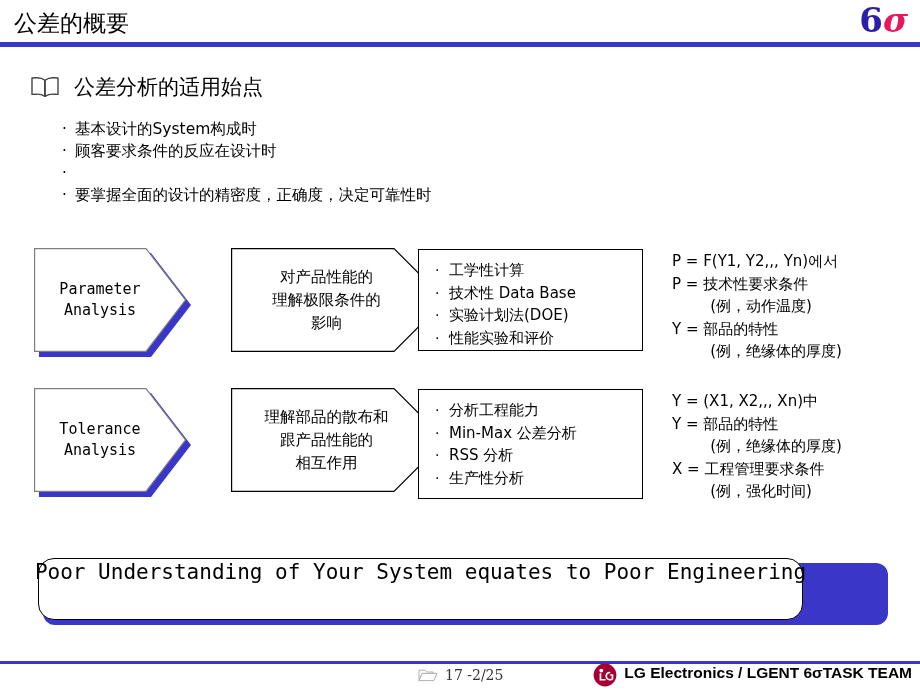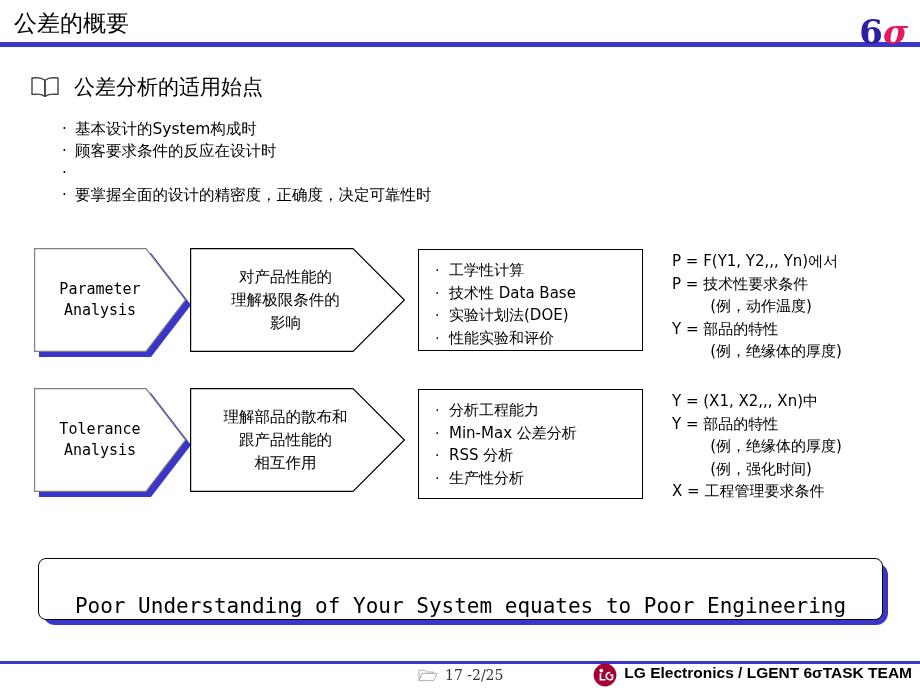--- a/index.html
+++ b/index.html
@@ -37,21 +37,20 @@
   }
   #sixsigma-logo {
     position: absolute;
     right: 12px;
     top: 1px;
     font-size: 34px;
     line-height: 38px;
     font-weight: bold;
     font-family: "DejaVu Serif", serif;
     white-space: nowrap;
-    margin-top: 12px;
   }
   #sixsigma-logo .six {
     color: #2d1ea8;
   }
   #sixsigma-logo .sigma {
     color: #e8175d;
     font-style: italic;
     font-family: "DejaVu Serif", serif;
   }
 
@@ -140,20 +139,21 @@
     font-size: 15px;
     line-height: 21px;
     white-space: nowrap;
   }
 
   
   .pent2-wrap {
     position: absolute;
     width: 215px;
     height: 104px;
+    margin-left: 41px;
   }
   .pent2-svg {
     position: absolute;
     left: 0; top: 0;
     width: 215px;
     height: 104px;
   }
   .pent2-label {
     position: absolute;
     left: 8px;
@@ -214,28 +214,28 @@
     top: 5px;
     width: 845px;
     height: 62px;
     background: #3a36c8;
     border-radius: 12px;
   }
   #banner-box {
     position: absolute;
     left: 0;
     top: 0;
-    width: 845px;
+    width: 765px;
     height: 62px;
     box-sizing: border-box;
     background: #ffffff;
     border: 1px solid #000;
-    border-radius: 8px;
-    display: flex;
-    align-items: flex-end;
+    border-radius: 16px;
+    display: flex;
+    align-items: flex-start;
     justify-content: center;
   }
   #banner-text {
     font-family: "DejaVu Sans Mono", monospace;
     font-size: 21px;
     line-height: 26px;
     letter-spacing: 0px;
     white-space: nowrap;
   }
 
@@ -415,22 +415,22 @@
     <div class="bullet-row">
       <span class="dot">·</span>
       <span>生产性分析</span>
     </div>
   </div>
 
   <div class="eq-block" style="left:672px; top:2px;">
     <div class="eq-line">Y = (X1, X2,,, Xn)中</div>
     <div class="eq-line">Y = 部品的特性</div>
     <div class="eq-line">        (例，绝缘体的厚度)</div>
+    <div class="eq-line">X = 工程管理要求条件</div>
     <div class="eq-line">        (例，强化时间)</div>
-    <div class="eq-line">X = 工程管理要求条件</div>
   </div>
 </div>
 
 <div id="banner-wrap">
   <div id="banner-shadow"></div>
   <div id="banner-box">
     <span id="banner-text">Poor Understanding of Your System equates to Poor Engineering</span>
   </div>
 </div>
 

